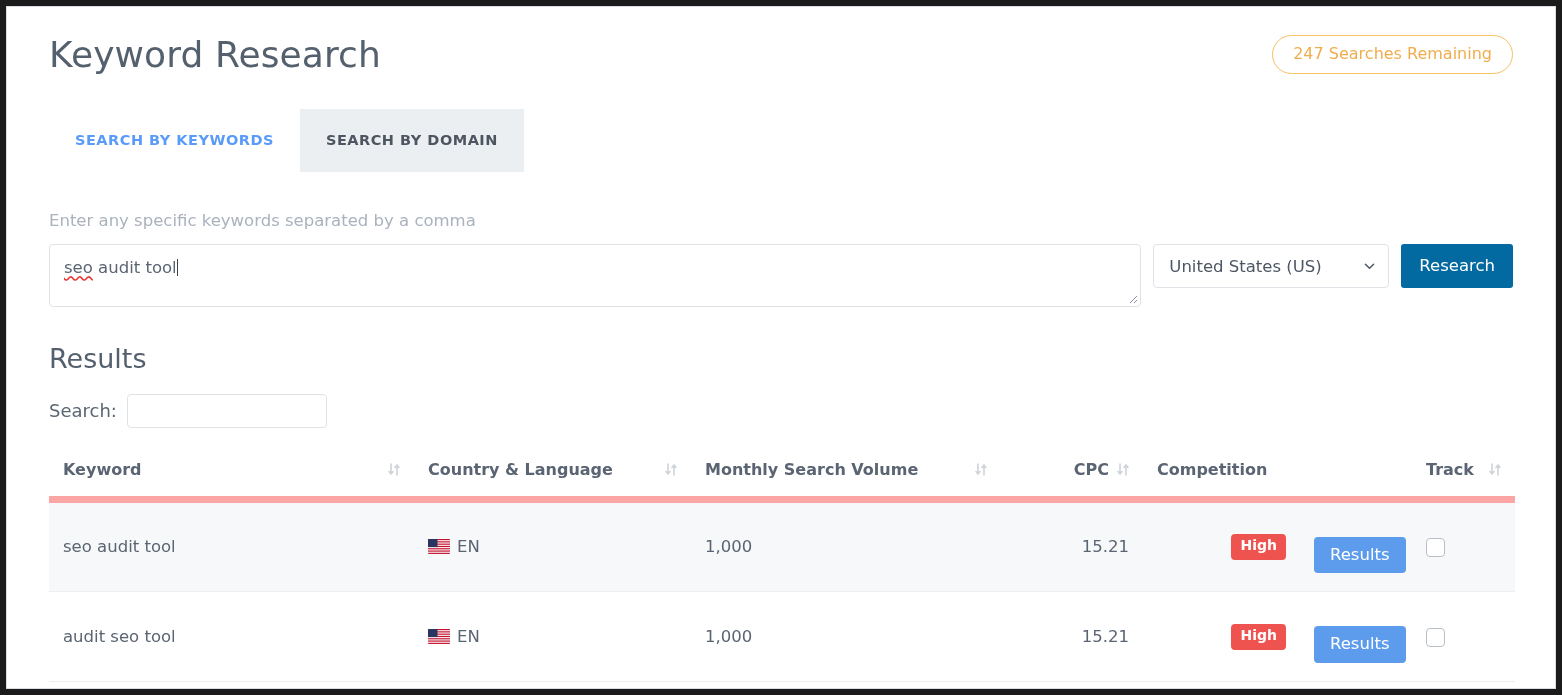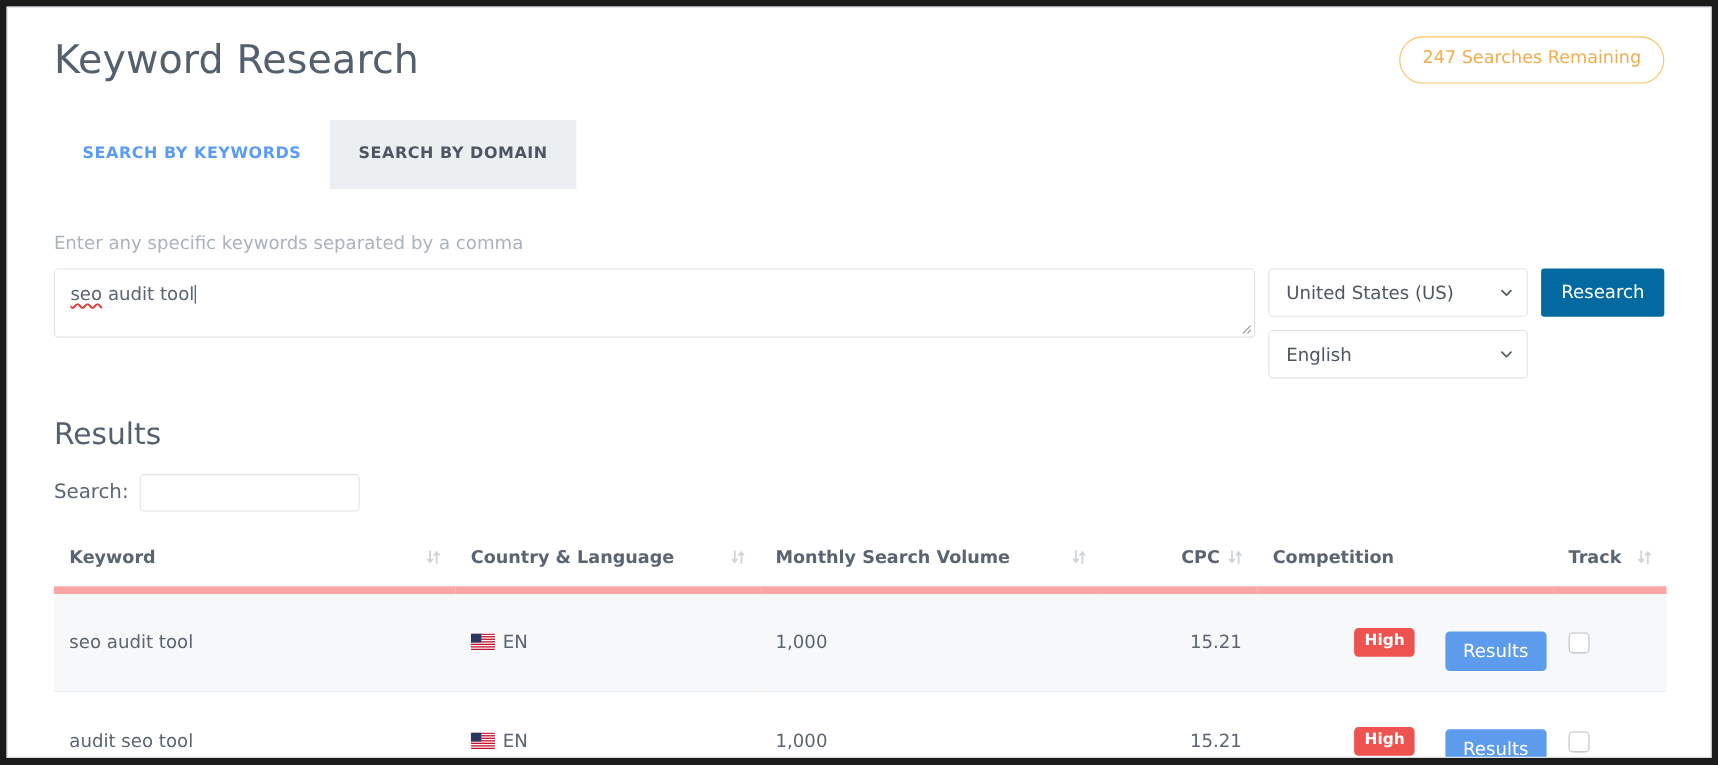--- a/index.html
+++ b/index.html
@@ -22,20 +22,21 @@
   }
   .page {
     position: relative;
     width: 100%; height: 100%;
     padding: 0 42px;
   }
 
   
   .page-header {
     display: flex;
+    align-items: center;
     justify-content: space-between;
     padding-top: 26px;
   }
   .page-title {
     font-size: 36px;
     font-weight: 400;
     color: #55606e;
     letter-spacing: .1px;
     margin: 0;
     line-height: 1.2;
@@ -305,26 +306,20 @@
   <div class="form-row">
     <div class="kw-textarea"><span class="kw-text"><span class="kw-misspelled">seo</span><span> audit tool</span><span class="caret"></span></span>
       <svg class="resize-grip" viewBox="0 0 12 12">
         <path d="M11 4 L4 11 M11 8 L8 11" stroke="#8a949f" stroke-width="1" fill="none"></path>
       </svg>
     </div>
 
     <div class="selects-col">
       <div class="select">
         <span>United States (US)</span>
-        <svg class="chev" viewBox="0 0 12 12">
-              <path d="M1.5 4 L6 8.5 L10.5 4" stroke="#4d5663" stroke-width="1.6" fill="none" stroke-linecap="round" stroke-linejoin="round"></path>
-            </svg>
-      </div>
-      <div class="select">
-        <span>English</span>
         <svg class="chev" viewBox="0 0 12 12">
               <path d="M1.5 4 L6 8.5 L10.5 4" stroke="#4d5663" stroke-width="1.6" fill="none" stroke-linecap="round" stroke-linejoin="round"></path>
             </svg>
       </div>
     </div>
 
     <button class="research-btn">Research</button>
   </div>
 
   <h2 class="results-title">Results</h2>

